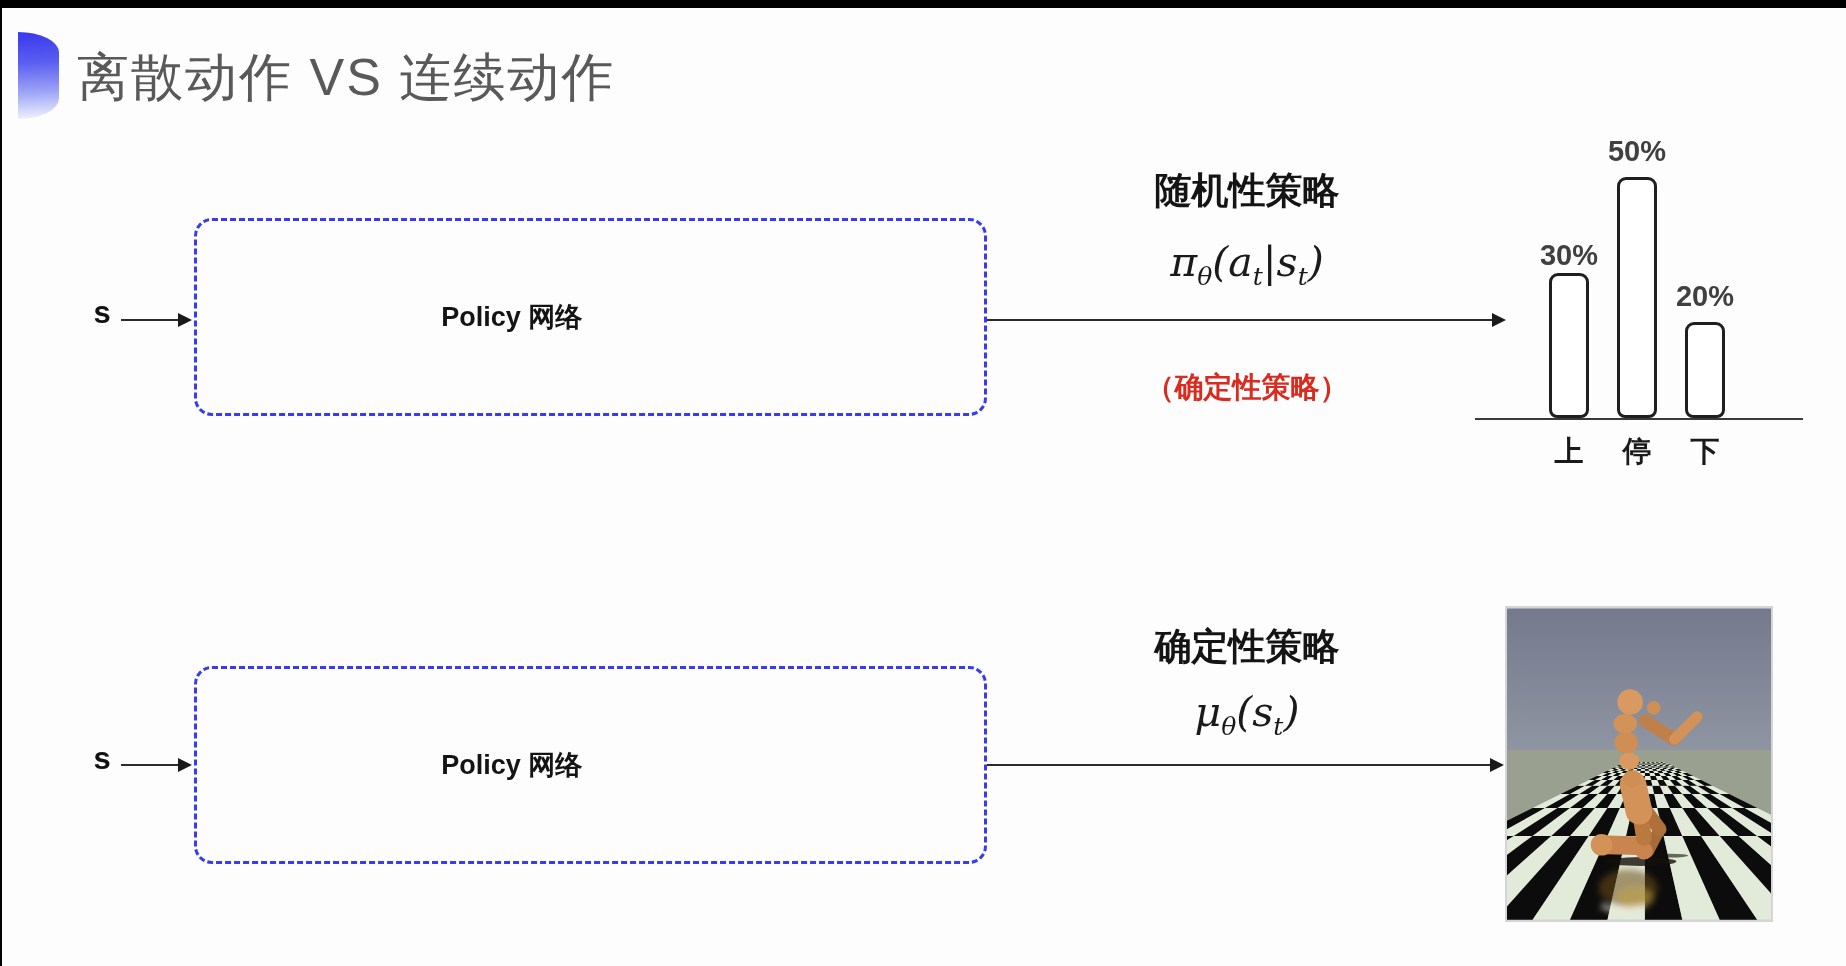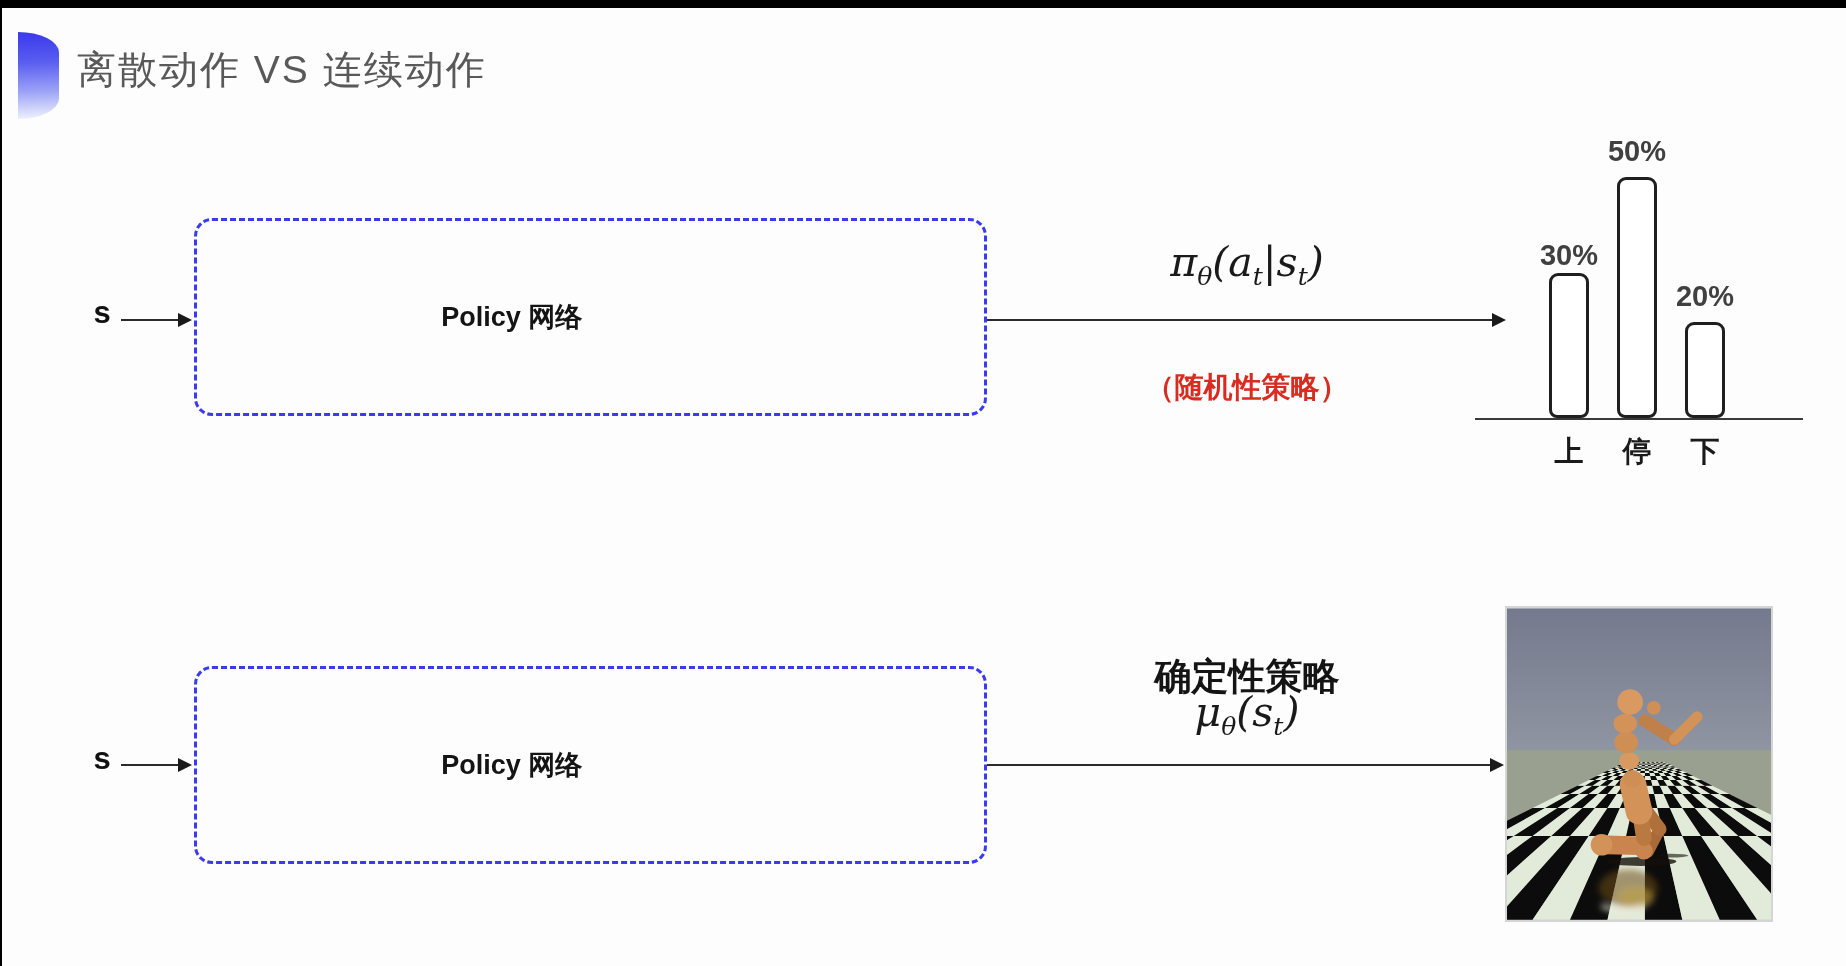--- a/index.html
+++ b/index.html
@@ -5,21 +5,21 @@
   * { margin:0; padding:0; box-sizing:border-box; }
   html,body { width:1846px; height:966px; background:#000; }
   body { font-family:"Liberation Sans","DejaVu Sans",sans-serif; position:relative; overflow:hidden; }
 
   .slide { position:absolute; left:2px; top:8px; right:0; bottom:0; background:#fdfdfd; }
 
   
   .title-accent { position:absolute; left:16px; top:24px; width:41px; height:87px;
     border-radius:0 88px 88px 0 / 0 44px 44px 0;
     background:linear-gradient(178deg,#3d3dec 4%,#5a5ef0 35%,#9ca3f6 68%,#eceffc 98%); }
-  .page-title { position:absolute; left:75px; top:35px; font-size:39px; font-weight:500;
+  .page-title { position:absolute; left:75px; top:35px; font-size:52px; font-weight:500;
     color:#595959; letter-spacing:2px; white-space:nowrap; }
 
   
   .s-label { position:absolute; width:40px; text-align:center; font-size:31px; font-weight:700; color:#111; }
   .s-label.r1 { left:80px; top:287px; }
   .s-label.r2 { left:80px; top:733px; }
 
   .arrow { position:absolute; height:2px; background:#2b2b2b; }
   .arrow::after { content:""; position:absolute; right:-13px; top:-6px; width:0; height:0;
     border-left:14px solid #1a1a1a; border-top:7px solid transparent; border-bottom:7px solid transparent; }
@@ -30,21 +30,21 @@
 
   .policy-box { position:absolute; left:192px; width:793px; height:198px;
     border:3px dashed #3a3af0; border-radius:18px; background:transparent;font-weight:bold; }
   .policy-box.b1 { top:210px; }
   .policy-box.b2 { top:658px; }
   .policy-box .box-label { position:absolute; left:40%; top:50%; transform:translate(-50%,-50%);
     font-size:27px; color:#141414; white-space:nowrap; }
 
   .policy-text { position:absolute; left:1040px; width:410px; text-align:center; }
   .policy-title { font-size:37px; font-weight:600; color:#141414; white-space:nowrap; }
-  .pt1 { top:158px; } .pt2 { top:644px;text-align:center; }
+  .pt1 { top:158px; } .pt2 { top:614px;text-align:center; }
   .formula { font-family:"DejaVu Serif","Liberation Serif",serif; font-style:italic;
     font-size:41px; color:#1a1a1a; white-space:nowrap; }
   .formula sub { font-size:25px; font-style:italic; }
   .f1 { top:230px; } .f2 { top:680px; }
   .policy-note { font-size:29px; font-weight:600; color:#d92b1f; white-space:nowrap; }
   .n1 { top:360px; } .n2 { top:818px; }
 
   
   .prob-chart { position:absolute; left:1473px; top:110px; width:330px; height:360px; }
   .prob-baseline { position:absolute; left:0; top:300px; width:328px; height:2px; background:#3a3a3a; }
@@ -65,22 +65,23 @@
   <div class="title-accent"></div>
   <h1 class="page-title">离散动作 VS 连续动作</h1>
 
   <div class="s-label r1">s</div>
   <div class="arrow a1"></div>
   <div class="policy-box b1">
     <div class="box-label">Policy 网络</div>
   </div>
   <div class="arrow a2"></div>
 
+  <div class="policy-text policy-title pt1">随机性策略</div>
   <div class="policy-text formula f1"><span>π</span><sub>θ</sub><span>(a</span><sub>t</sub><span>|s</span><sub>t</sub><span>)</span></div>
-  <div class="policy-text policy-note n1">（随机性策略）</div>
+  <div class="policy-text policy-note n1">（确定性策略）</div>
 
   <div class="prob-chart" id="prob-chart">
     <div class="prob-baseline"></div>
   <div class="prob-bar" style="left: 74px; top: 155px; height: 145px;"></div>
       <div class="prob-val" style="left: 54px; top: 113px; margin-top: 8px;">30%</div>
       <div class="prob-cat" style="left: 54px;">上</div>
       <div class="prob-bar" style="left: 142px; top: 59px; height: 241px;"></div>
       <div class="prob-val" style="left: 122px; top: 17px;">50%</div>
       <div class="prob-cat" style="left: 122px;">停</div>
       <div class="prob-bar" style="left: 210px; top: 204px; height: 96px;"></div>

